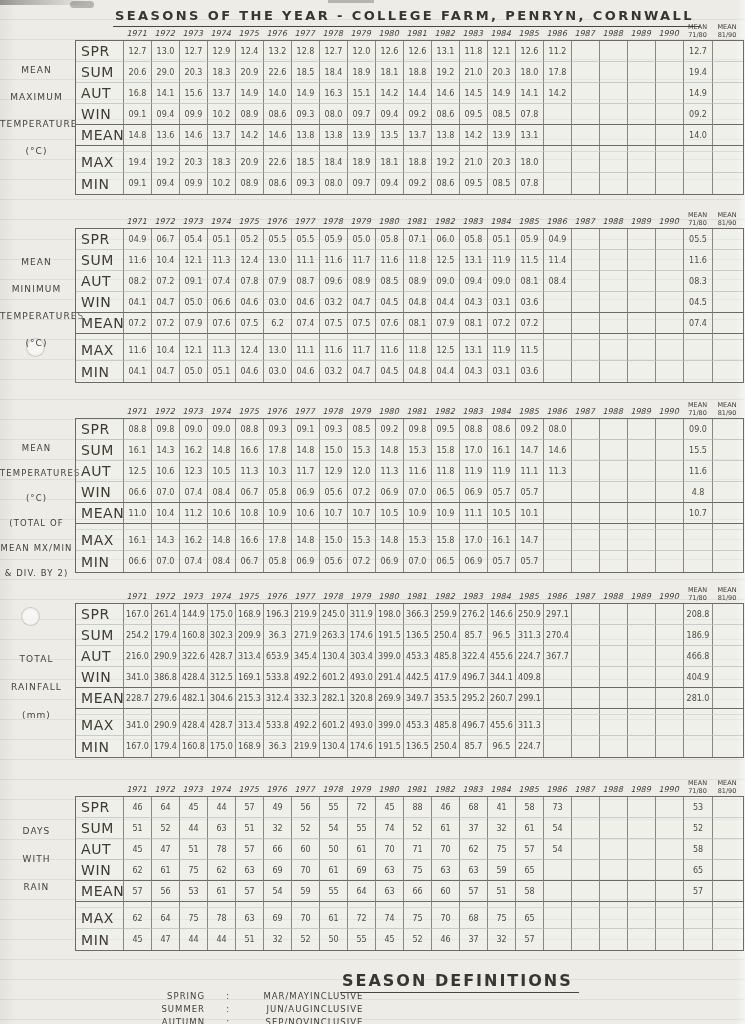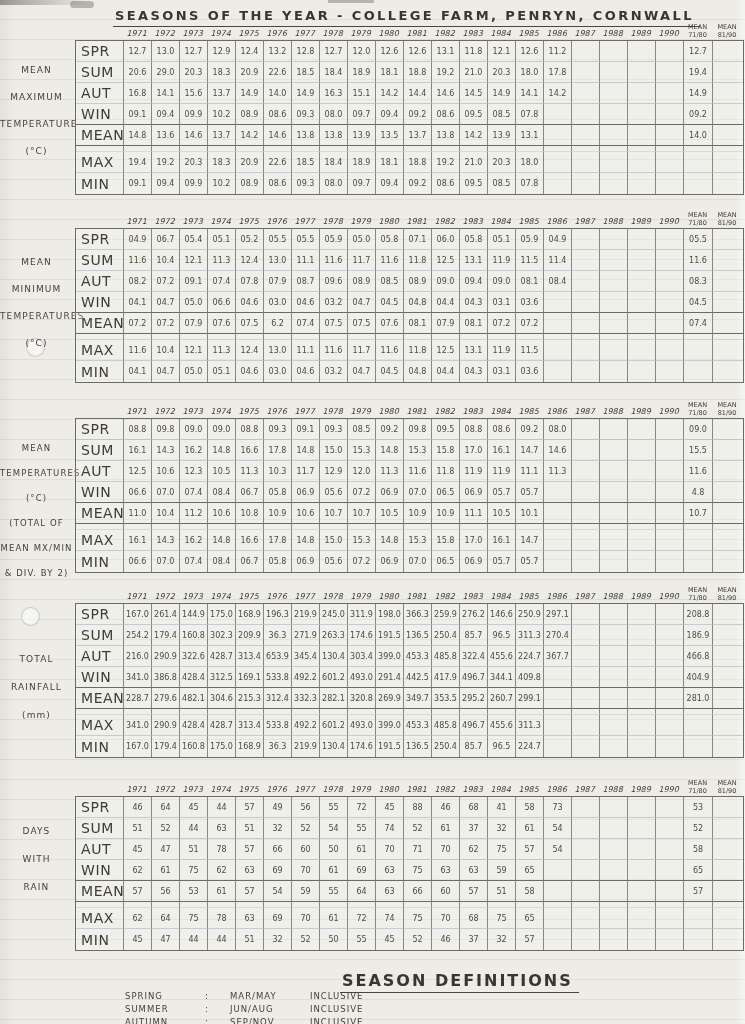--- a/index.html
+++ b/index.html
@@ -48,21 +48,21 @@
   .row-min .c{border-bottom:none;}
   .row.spacer{height:6px;}
   .row.spacer .c{border-bottom:1px solid rgba(110,120,140,0.18);}
   .defs-title{
     position:absolute; top:971px; left:340px; font-size:16px; font-weight:bold;
     letter-spacing:2px; color:#39352f; border-bottom:1px solid #4a463f; padding:0 6px 2px 2px;
     white-space:nowrap;
   }
   .defs{position:absolute; top:990px; left:125px; font-size:8.5px; letter-spacing:1px;
         color:#44403a; line-height:13px;}
-  .def-line{display:flex;}
+  .def-line{display:flex;text-align:right;}
   .def-line .season{width:80px;}
   .def-line .colon{width:25px;}
   .def-line .months{width:80px;}
   .hole{position:absolute; width:17px; height:17px; border-radius:50%;
         border:1px solid rgba(90,88,80,0.28); background:rgba(255,255,255,0.55);
         box-shadow:inset 0 0 3px rgba(0,0,0,0.07);}
   .hole1{left:26px; top:338px;}
   .hole2{left:21px; top:607px;}
   .smudge{position:absolute; background:#34332f;}
   .sm1{left:0; top:0; width:88px; height:5px; opacity:.45;

